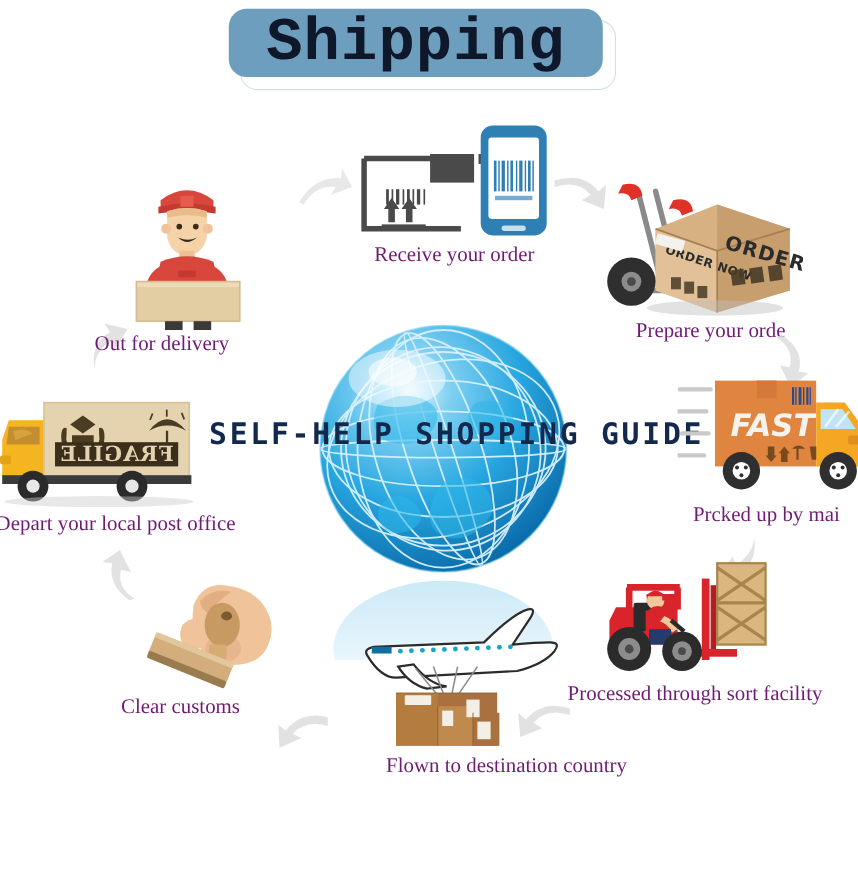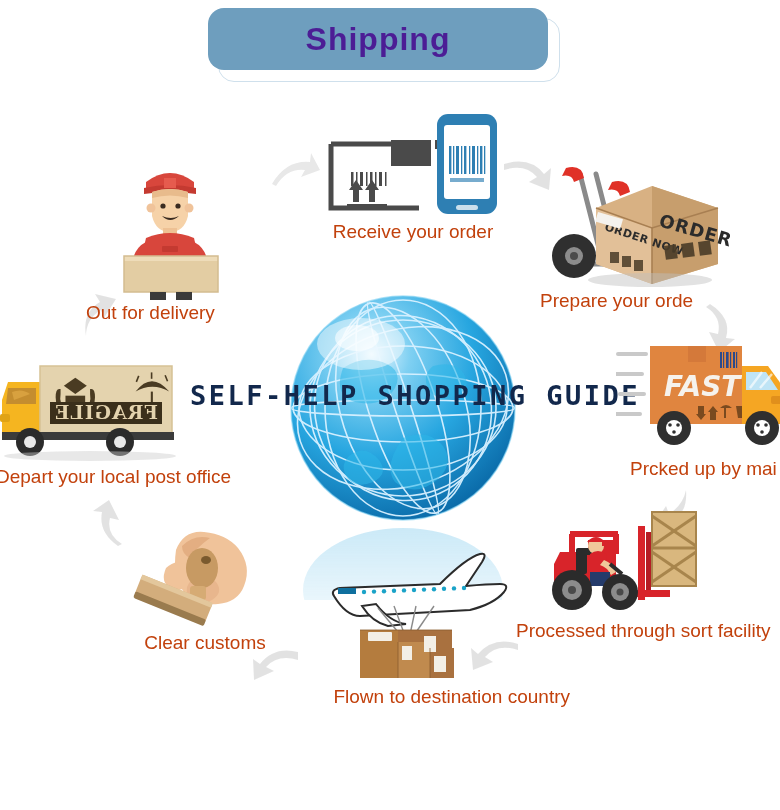--- a/index.html
+++ b/index.html
@@ -17,44 +17,44 @@
   .banner-shadow{
     position:absolute;left:10px;top:10px;width:340px;height:62px;
     border-radius:16px;background:#ffffff;border:1px solid #cfe0ec;
   }
   .banner{
     position:absolute;left:0;top:0;width:340px;height:62px;
     border-radius:16px;background:#6e9ebe;
     display:flex;align-items:center;justify-content:center;
   }
   .banner-text{
-    font-family:Liberation Sans, sans-serif;
-    font-weight:bold;font-size:32px;color:#4c1d95;letter-spacing:1px;
+    font-family:Liberation Mono, monospace;
+    font-weight:bold;font-size:55px;color:#0f172a;letter-spacing:1px;
     line-height:1;
   }
 
   
   .globe{position:absolute;left:283px;top:288px;width:240px;height:240px;}
   .globe-reflect{position:absolute;left:300px;top:520px;width:206px;height:80px;opacity:.30;
      transform:scaleY(-1);pointer-events:none;}
 
   
   .center-title{
     position:absolute;left:190px;top:380px;width:450px;
     text-align:center;
     font-family:"DejaVu Sans Mono", monospace;
     font-size:27px;font-weight:bold;color:#12284c;
     letter-spacing:2.5px;white-space:nowrap;
   }
 
   
   .step{position:absolute;}
   .step-label{
-    font-family:Liberation Sans, sans-serif;
-    font-size:19px;color:#c2410c;white-space:nowrap;
+    font-family:Liberation Serif, serif;
+    font-size:19px;color:#701a75;white-space:nowrap;
   }
 
   
   .arrow{position:absolute;opacity:.85;}
 </style>
 </head>
 <body>
 
 <div id="stage">
 
@@ -207,21 +207,21 @@
         <rect x="94" y="100" width="9" height="11"></rect>
       </g>
 
       <rect x="58" y="52" width="26" height="10" fill="#f4f2ee" transform="rotate(16 58 52)"></rect>
 
       <circle cx="34" cy="96" r="22" fill="#2f2f2f"></circle>
       <circle cx="34" cy="96" r="9" fill="#8c8c8c"></circle>
       <circle cx="34" cy="96" r="4" fill="#4a4a4a"></circle>
       <ellipse cx="110" cy="120" rx="62" ry="7" fill="#bfbfbf" opacity=".45"></ellipse>
     </svg>
-    <div class="step-label" style="margin-top:2px;">Prepare your orde</div>
+    <div class="step-label" style="margin-top:2px;margin-left:38px;">Prepare your orde</div>
   </div>
 
   <svg class="arrow" style="left:700px;top:300px;" width="50" height="52" viewBox="0 0 50 52">
     <path d="M10 4 q22 14 16 34 l9 1 l-16 13 l-10 -20 l9 2 q4 -17 -12 -27z" fill="#dedede"></path>
   </svg>
 
   <div class="step" style="left:616px;top:332px;width:180px;">
     <svg width="176" height="124" viewBox="0 0 176 124" style="display:block;">
 
       <g stroke="#c9c9c9" stroke-width="4" stroke-linecap="round">
@@ -394,21 +394,21 @@
       <ellipse cx="74" cy="44" rx="16" ry="20" fill="#c79a63"></ellipse>
       <ellipse cx="78" cy="36" rx="5" ry="4" fill="#7a5a2e"></ellipse>
       <rect x="62" y="62" width="16" height="14" rx="3" fill="#d6ab74"></rect>
 
       <g transform="rotate(22 50 80)">
         <rect x="6" y="66" width="76" height="22" rx="3" fill="#d3ad7c"></rect>
         <rect x="6" y="84" width="76" height="7" rx="2" fill="#9a7b4e"></rect>
         <rect x="6" y="66" width="76" height="5" fill="#e3c79c"></rect>
       </g>
     </svg>
-    <div class="step-label" style="text-align:center;margin-top:4px;">Clear customs</div>
+    <div class="step-label" style="margin-top:4px;">Clear customs</div>
   </div>
 
   <svg class="arrow" style="left:82px;top:500px;" width="48" height="50" viewBox="0 0 48 50">
     <path d="M36 46 q-20 -14 -16 -34 l-9 -1 l16 -11 l10 20 l-9 -2 q-4 16 12 26z" fill="#dedede"></path>
   </svg>
 
   <div class="step" style="left:-6px;top:340px;width:280px;">
     <svg width="196" height="124" viewBox="0 0 196 124" style="display:block;">
 
       <path d="M8 60 L14 42 L46 42 L46 94 L8 94 Z" fill="#f5b520"></path>

